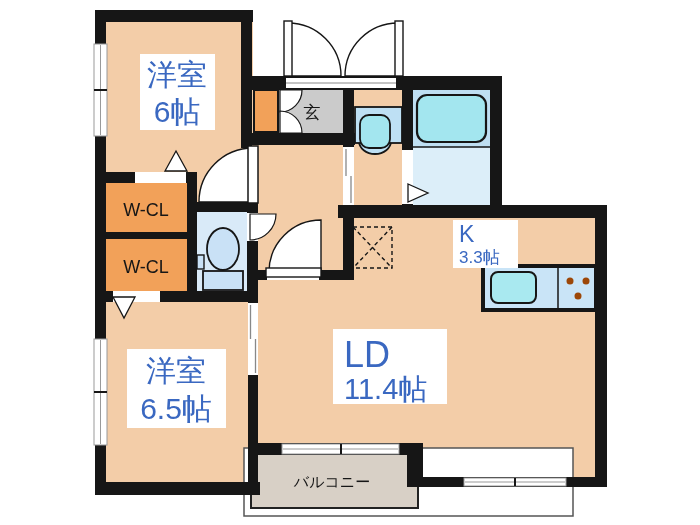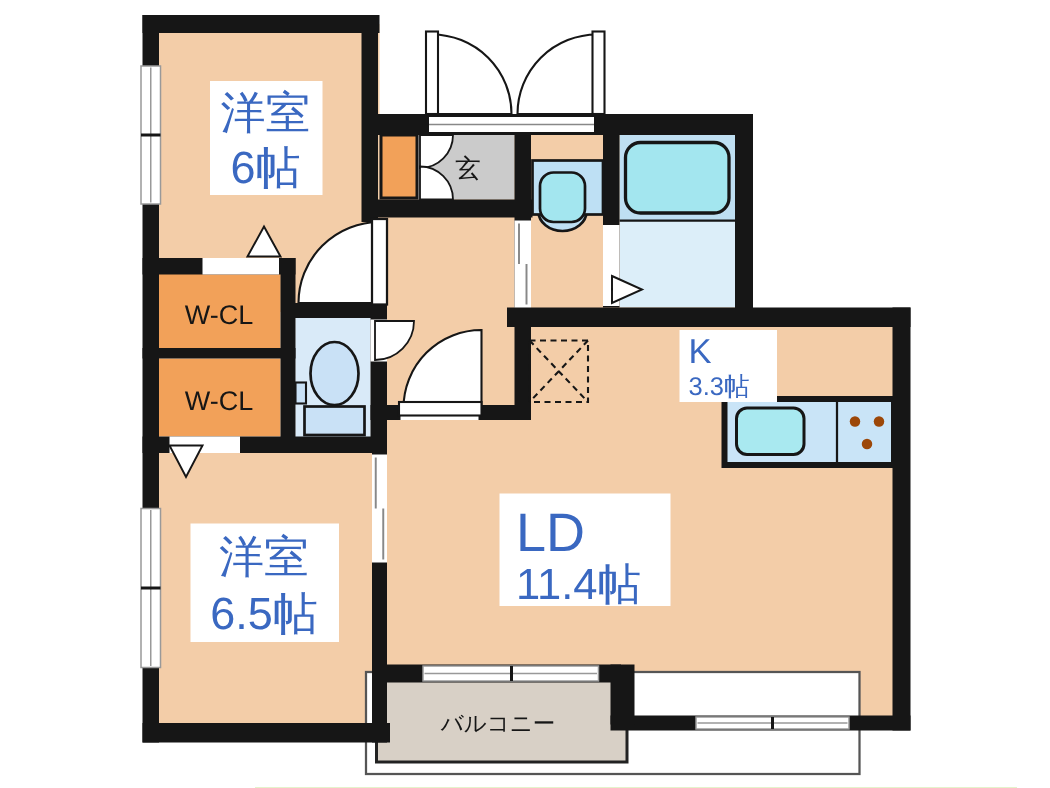--- a/index.html
+++ b/index.html
@@ -1,16 +1,16 @@
 <!DOCTYPE html>
 <html><head>
 <meta charset="utf-8">
 <style>
   html,body{margin:0;padding:0;background:#ffffff;}
-  .stage{position:relative;width:700px;height:525px;background:#84cc16;overflow:hidden;
+  .stage{position:relative;width:700px;height:525px;background:#f9a8d4;overflow:hidden;
          font-family:"Liberation Sans",sans-serif;}
   svg text{font-family:"Liberation Sans","DejaVu Sans",sans-serif;}
   .room-label{fill:#3a68c1;}
   .dark-label{fill:#161616;}
 </style>
 </head>
 <body>
 
 <div class="stage">
 <svg width="700" height="525" viewBox="0 0 700 525">

